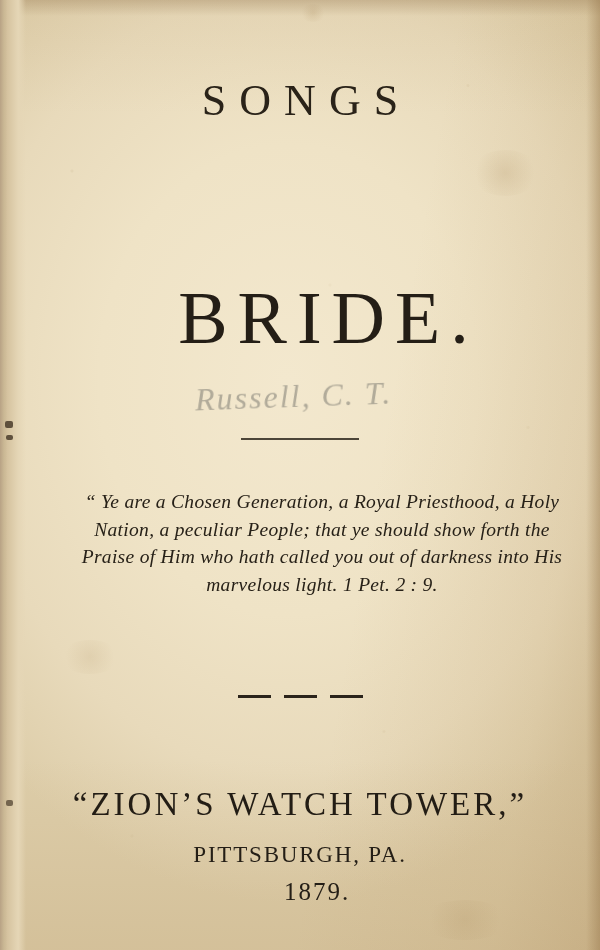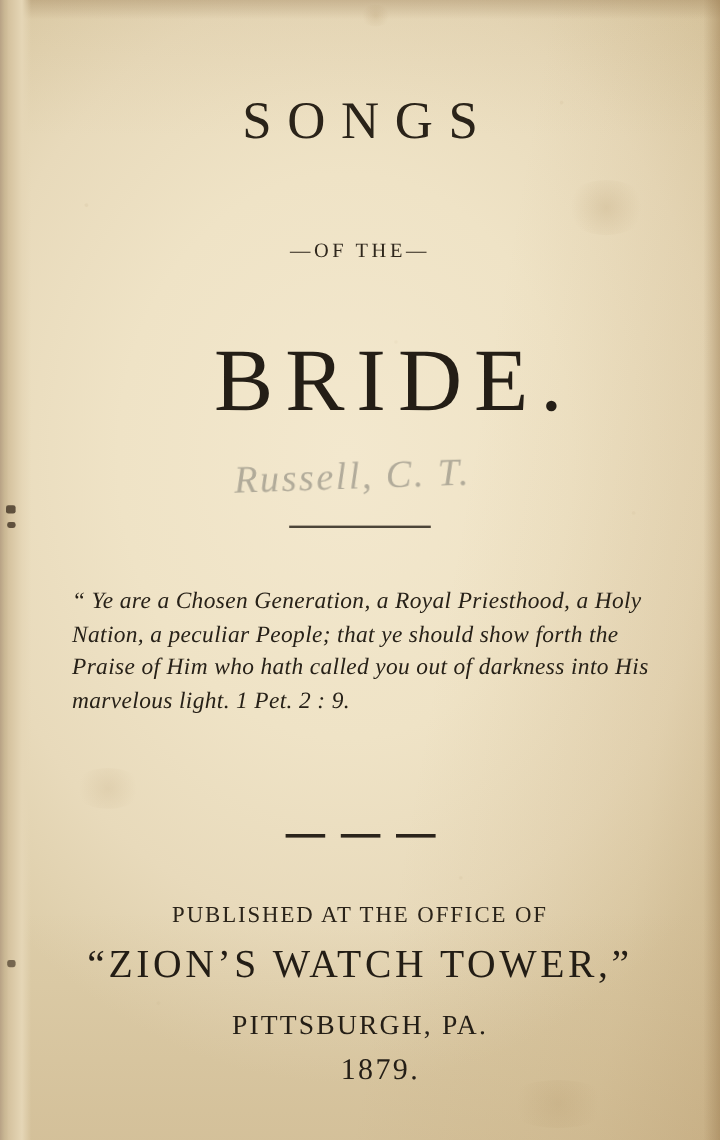--- a/index.html
+++ b/index.html
@@ -169,23 +169,23 @@
     transform: translateX(-50%);
     width: 118px;
     height: 2px;
     background: #2f281e;
     opacity: 0.85;
   }
 
   .quote {
     position: absolute;
     top: 488px;
-    left: 60px;
+    left: 76px;
     width: 492px;
-    text-align: left;
+    text-align: center;
     font-family: "Liberation Serif", serif;
     font-style: italic;
     font-size: 19.5px;
     line-height: 1.42;
     color: #272118;
     letter-spacing: 0.3px;
   }
 
   .rule-segs {
     position: absolute;
@@ -277,37 +277,35 @@
   <div class="gutter"></div>
   <div class="gutter-edge"></div>
   <div class="stitch s1"></div>
   <div class="stitch s2"></div>
   <div class="stitch s3"></div>
 
   <div class="content">
 
     <div class="title-songs">SONGS</div>
 
-    <div class="of-the">—OF THE—</div>
 
     <div class="title-bride">BRIDE.</div>
 
     <div class="inscription">Russell, C. T.</div>
 
     <div class="rule-short"></div>
 
     <div class="quote">“ Ye are a Chosen Generation, a Royal Priesthood, a Holy Nation, a peculiar People; that ye should show forth the Praise of Him who hath called you out of darkness into His marvelous light.  1 Pet. 2 : 9.</div>
 
     <div class="rule-segs">
       <span></span>
       <span></span>
       <span></span>
     </div>
 
-    <div class="pub-line">PUBLISHED AT THE OFFICE OF</div>
 
     <div class="tower">“ZION’S WATCH TOWER,”</div>
 
     <div class="city">PITTSBURGH, PA.</div>
 
     <div class="year">1879.</div>
 
   </div>
 </div>
 

